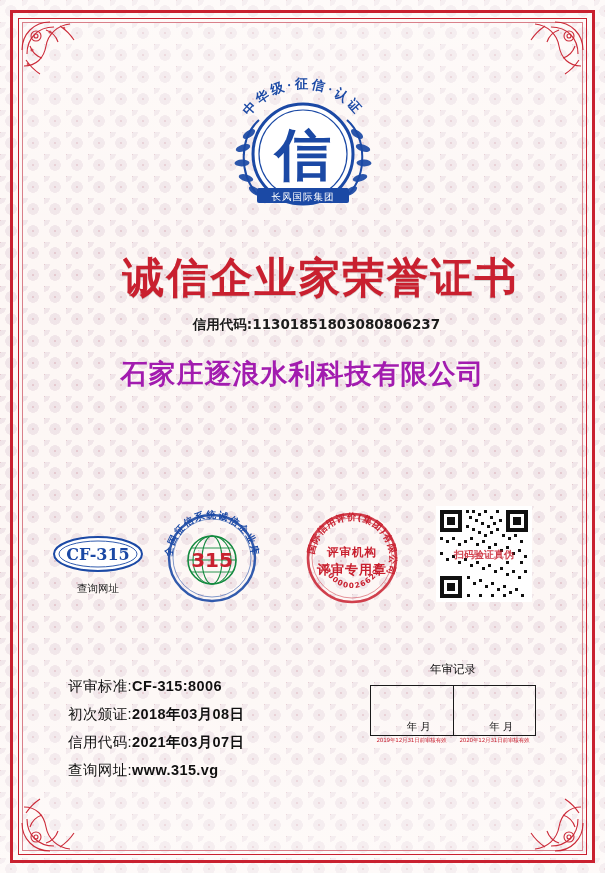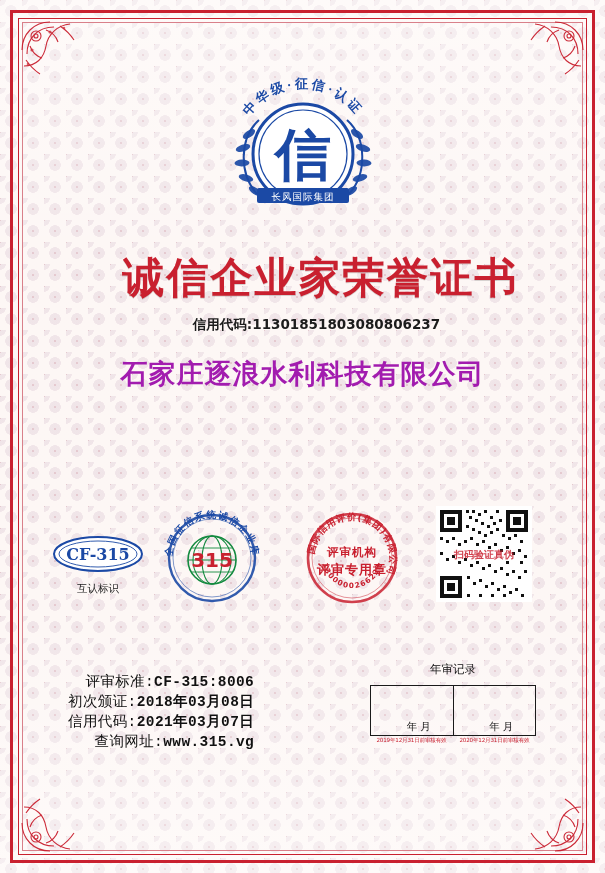--- a/index.html
+++ b/index.html
@@ -190,26 +190,25 @@
     text-align: center;
     font-family: "DejaVu Sans", sans-serif;
     font-size: 11px;
     color: #222;
   }
   
   .details {
     position: absolute;
     left: 68px;
     top: 672px;
-    font-family: Liberation Mono, monospace;
+    font-family: Liberation Sans, sans-serif;
     font-size: 14.5px;
     color: #111;
-    line-height: 20px;
+    line-height: 28px;
     letter-spacing: 0.4px;
-    text-align: right;
   }
   .details .row { white-space: nowrap; }
   .details .row b { font-weight: bold; }
   
   .review {
     position: absolute;
     left: 370px;
     top: 662px;
     width: 166px;
   }
@@ -379,21 +378,21 @@
 
 
     <div class="seal-row">
       <div class="cf-badge">
         <svg viewBox="0 0 92 44" width="92" height="44">
           <ellipse cx="46" cy="22" rx="44" ry="17" fill="#ffffff" stroke="#1b49a5" stroke-width="2"></ellipse>
           <ellipse cx="46" cy="22" rx="39" ry="13" fill="none" stroke="#1b49a5" stroke-width="0.9"></ellipse>
           <text x="46" y="28" text-anchor="middle" font-family="'DejaVu Serif', serif" font-size="16" font-weight="bold" fill="#1b49a5">CF-315</text>
         </svg>
       </div>
-      <div class="cf-caption">互认标识</div>
+      <div class="cf-caption">查询网址</div>
 
       <div class="seal-blue">
         <svg viewBox="0 0 108 108" width="108" height="108" class="seal-text-svg">
           <defs>
             <path id="blueRing" d="M 54 54 m -40 0 a 40 40 0 1 1 80 0 a 40 40 0 1 1 -80 0"></path>
           </defs>
           <circle cx="54" cy="54" r="43" fill="none" stroke="#1b49a5" stroke-width="2.4" opacity="0.9"></circle>
           <circle cx="54" cy="54" r="39" fill="none" stroke="#1b49a5" stroke-width="0.8" opacity="0.7"></circle>
 
           <circle cx="54" cy="56" r="24" fill="none" stroke="#138a3f" stroke-width="1.6"></circle>

